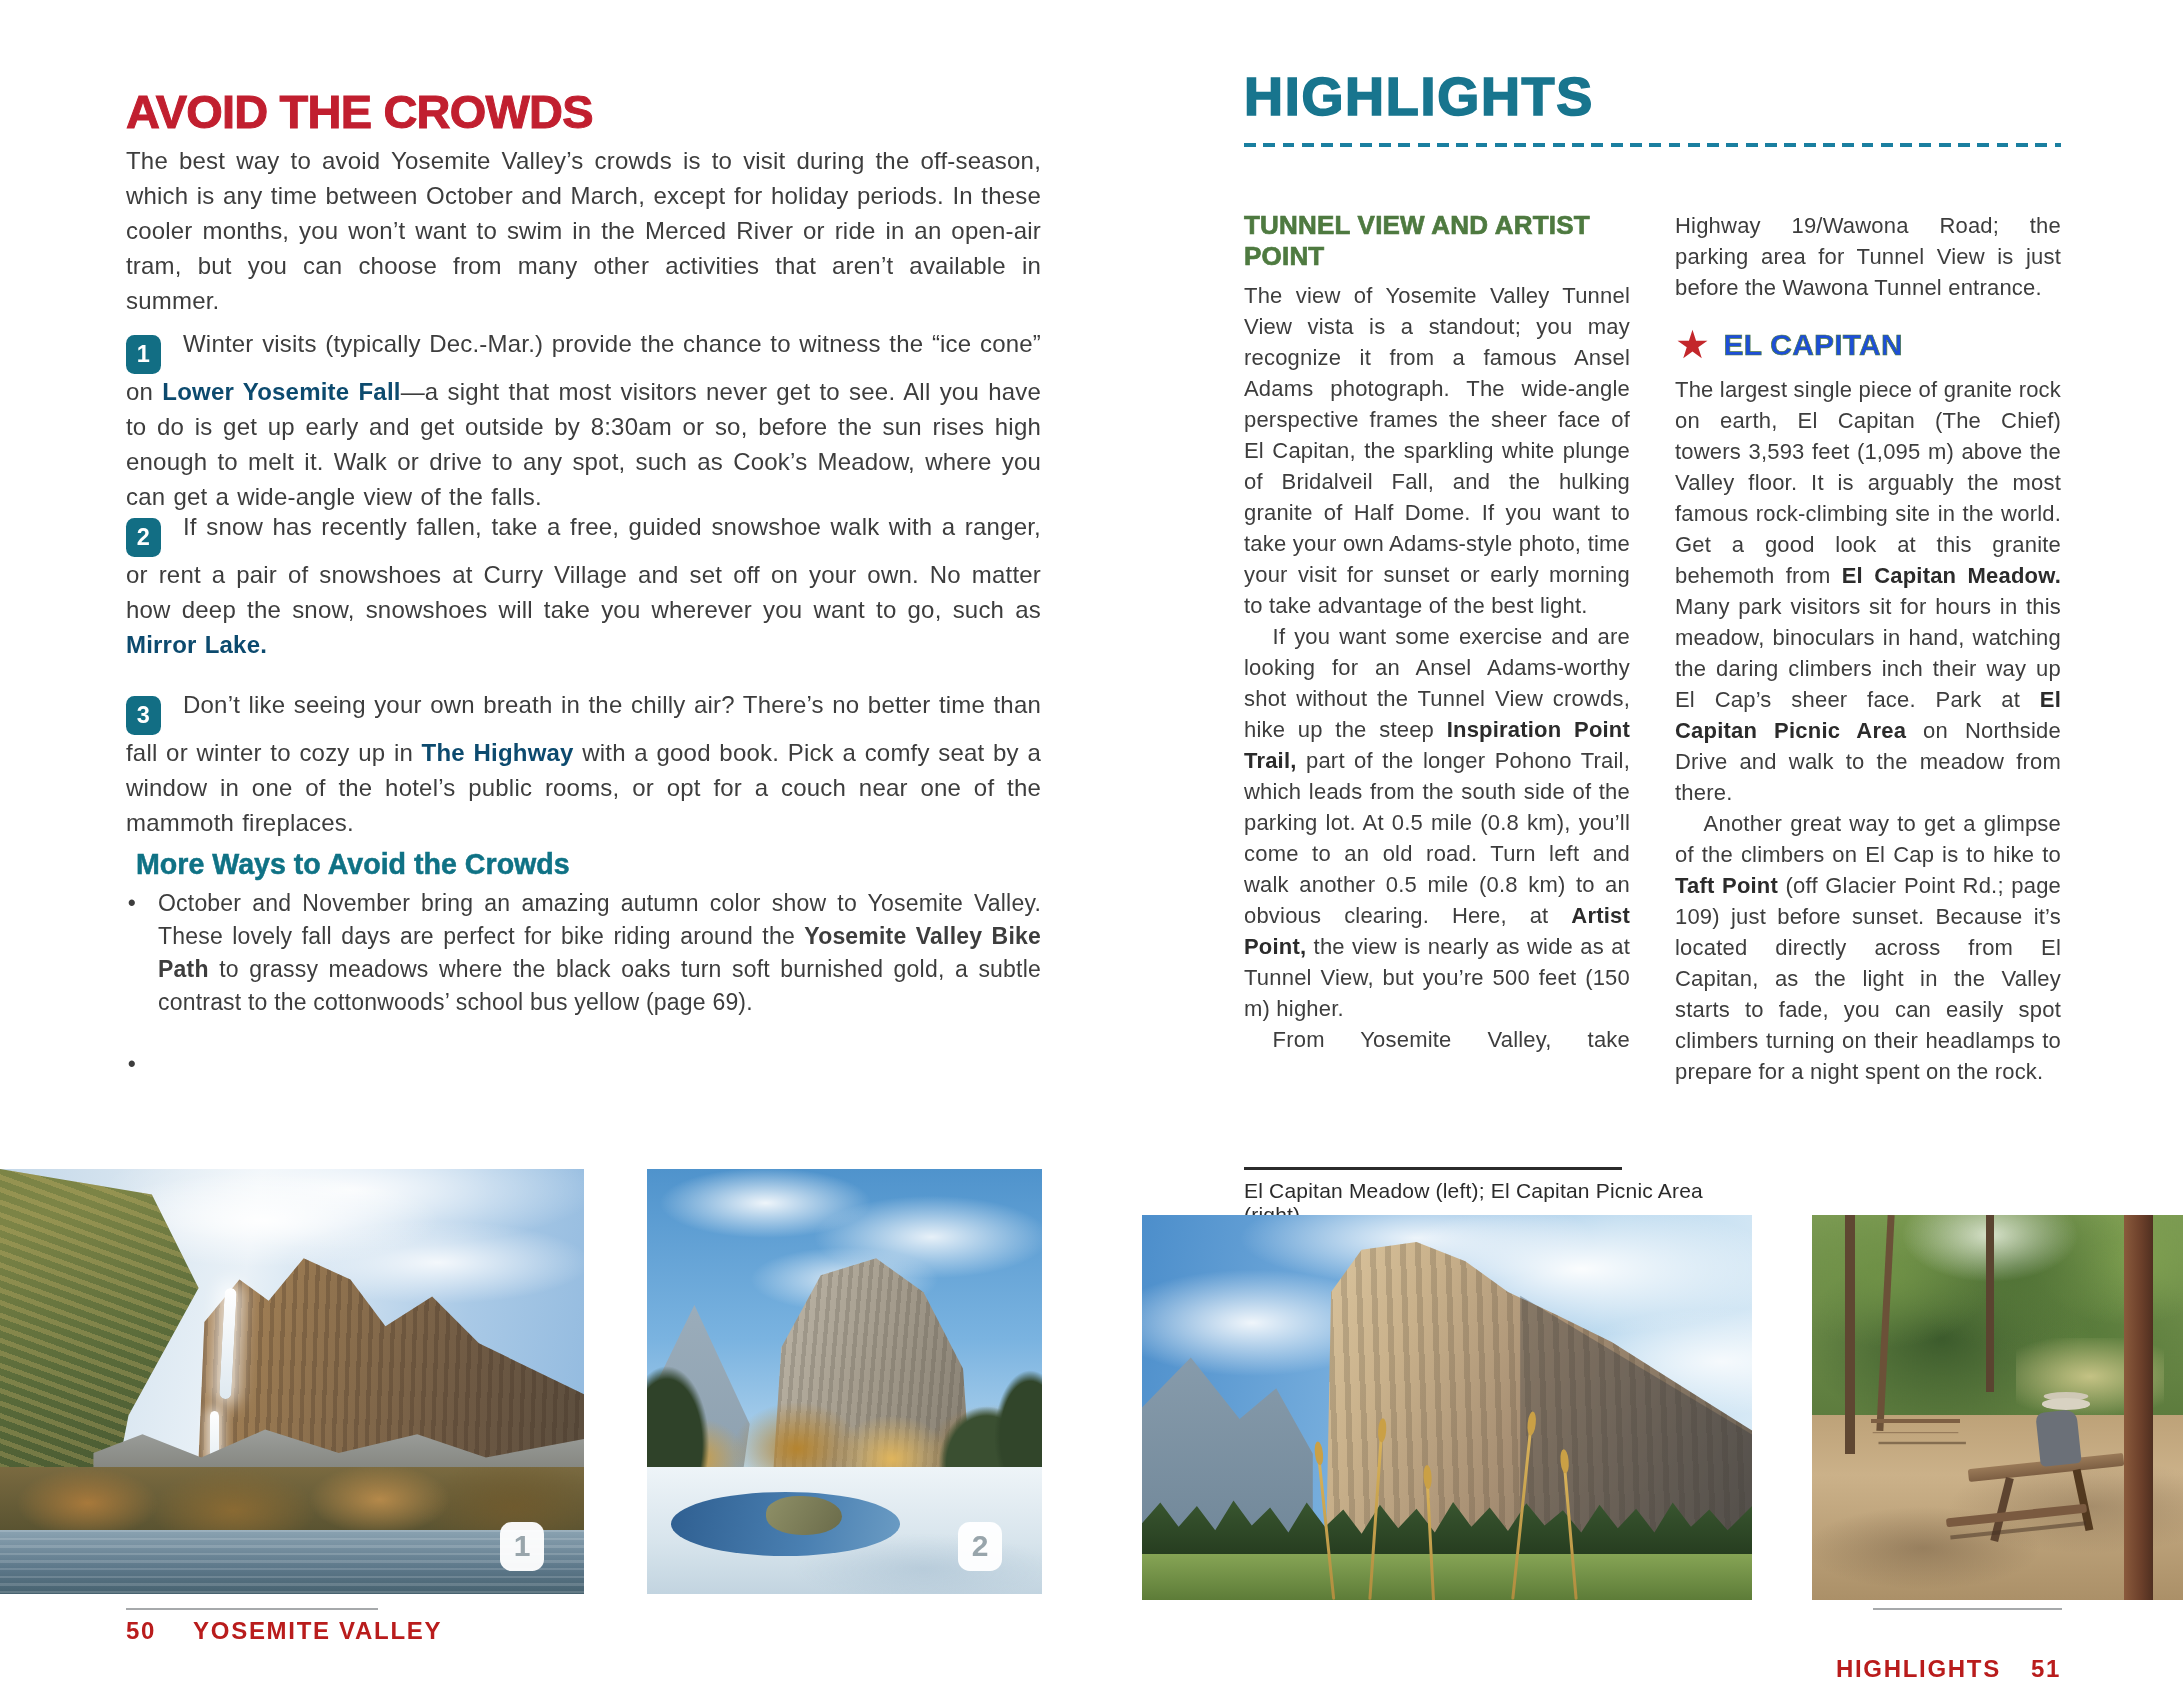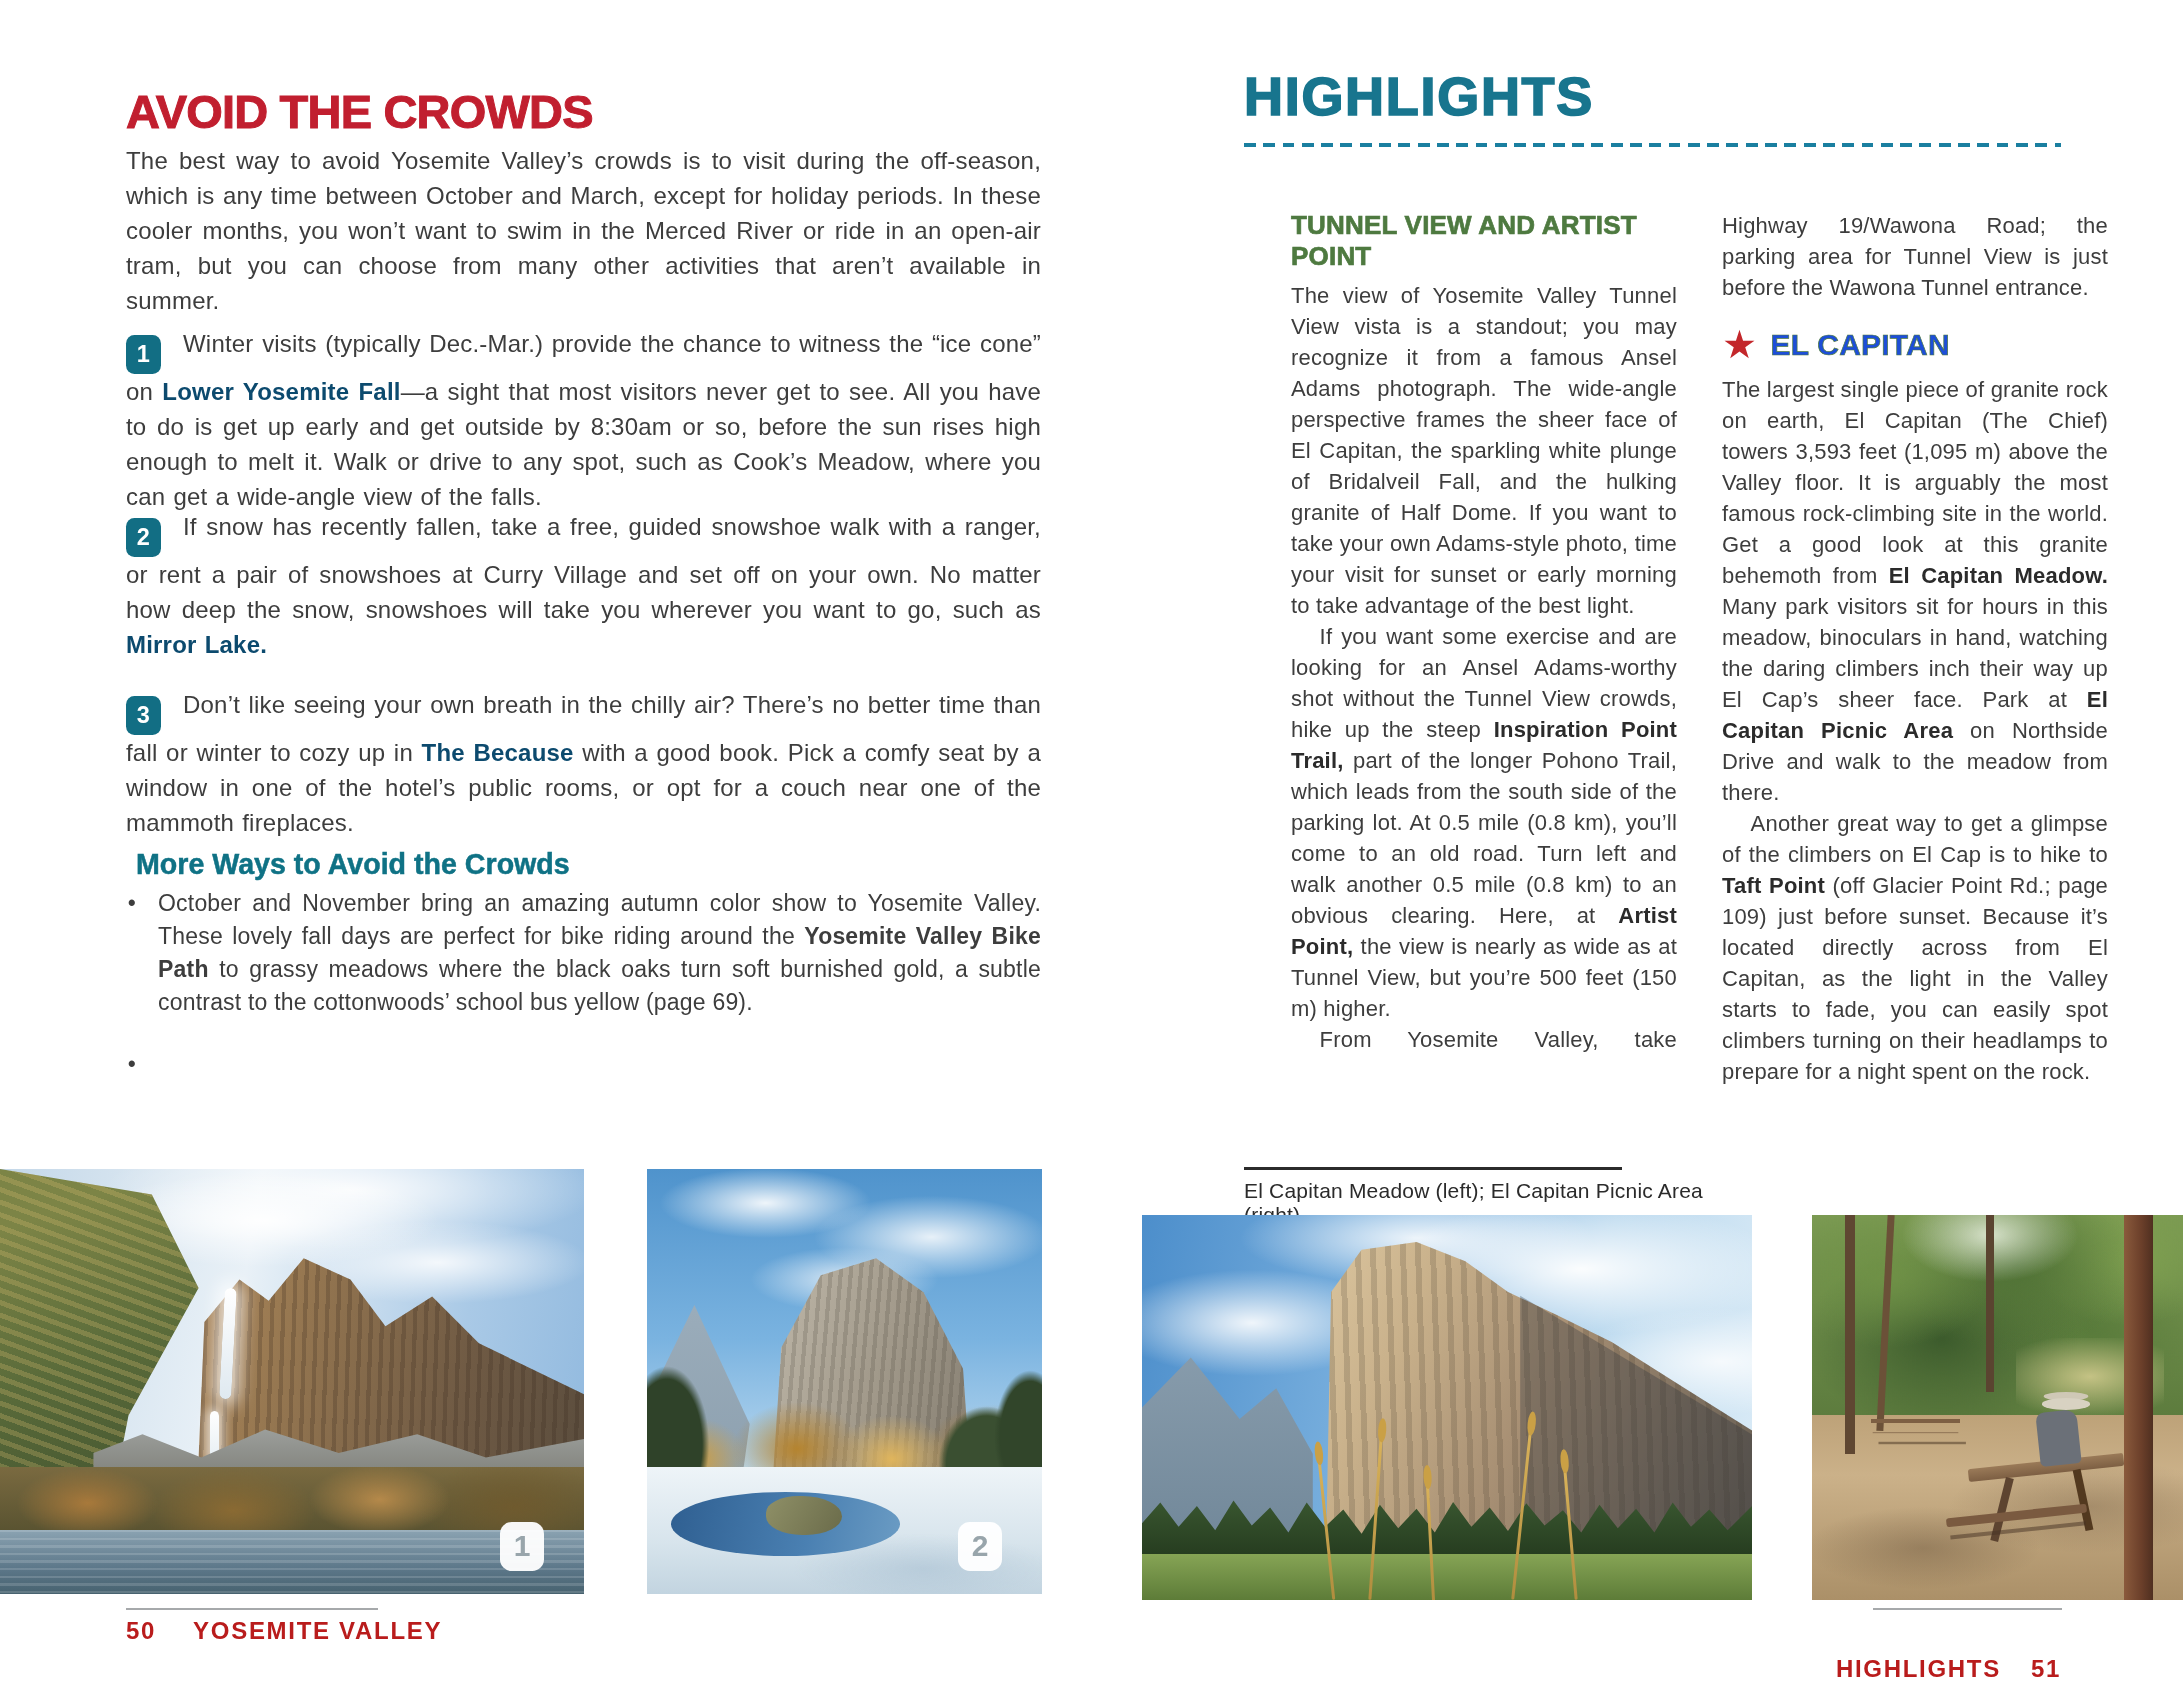--- a/index.html
+++ b/index.html
@@ -13,21 +13,21 @@
   .body-text b{color:#0c4a6e;}
   .num-badge{display:inline-flex;align-items:center;justify-content:center;width:35px;height:39px;border-radius:8.4px;background:#126e84;color:#ffffff;font-size:23.5px;font-weight:bold;margin-right:22px;vertical-align:-10px;}
   .lp-subhead{font-size:28.6px;font-weight:bold;color:#0f7285;-webkit-text-stroke:0.5px #0f7285;margin:10px;}
   .bullet-list{font-size:23px;line-height:33px;color:#3d3d3d;text-align:justify;letter-spacing:0.2px;}
   .bullet-item{position:relative;padding-left:32px;margin:0 0 28.6px 0;}
   .bullet-dot{position:absolute;left:1.7px;top:0;color:#3d3d3d;}
 
   
   .rp-title{font-size:54px;font-weight:bold;color:#18758e;letter-spacing:1.7px;-webkit-text-stroke:1.7px #18758e;margin:0;}
   .dashed-rule{height:4.2px;background:repeating-linear-gradient(90deg,#1a7fa0 0 11.8px,rgba(0,0,0,0) 11.8px 19.3px);}
-  .col{font-size:22px;line-height:31px;color:#3d3d3d;text-align:justify;letter-spacing:0.2px;margin-left:47px;}
+  .col{font-size:22px;line-height:31px;color:#3d3d3d;text-align:justify;letter-spacing:0.2px;}
   .col p{margin:0;}
   .col b{color:#2b2b2b;}
   .sec-head{font-size:26px;line-height:31px;font-weight:bold;color:#4e7a40;-webkit-text-stroke:0.7px #4e7a40;margin:0 0 8.4px 0;text-align:left;}
   .elcap-head{display:flex;align-items:center;gap:13.4px;margin:22px 0 10px 0;text-align:left;}
   .elcap-head .head-label{font-size:30px;font-weight:bold;color:#1d4ed8;-webkit-text-stroke:0.7px #4e7a40;}
   .star-icon{color:#c3272b;font-size:39px;line-height:1;}
   .indent{text-indent:28.6px;}
   .stretch-last{text-align-last:justify;}
 
   .caption-rule{height:2.5px;background:#2b2b2b;}
@@ -152,21 +152,21 @@
 
     <div class="abs body-text" style="left:126px;top:326px;width:915px;">
       <span class="num-badge">1</span><span>Winter visits (typically Dec.-Mar.) provide the chance to witness the “ice cone” on <b>Lower Yosemite Fall</b>—a sight that most visitors never get to see. All you have to do is get up early and get outside by 8:30am or so, before the sun rises high enough to melt it. Walk or drive to any spot, such as Cook’s Meadow, where you can get a wide-angle view of the falls.</span>
     </div>
 
     <div class="abs body-text" style="left:126px;top:509px;width:915px;">
       <span class="num-badge">2</span><span>If snow has recently fallen, take a free, guided snowshoe walk with a ranger, or rent a pair of snowshoes at Curry Village and set off on your own. No matter how deep the snow, snowshoes will take you wherever you want to go, such as <b>Mirror Lake.</b></span>
     </div>
 
     <div class="abs body-text" style="left:126px;top:687px;width:915px;">
-      <span class="num-badge">3</span><span>Don’t like seeing your own breath in the chilly air? There’s no better time than fall or winter to cozy up in <b>The Because</b> with a good book. Pick a comfy seat by a window in one of the hotel’s public rooms, or opt for a couch near one of the mammoth fireplaces.</span>
+      <span class="num-badge">3</span><span>Don’t like seeing your own breath in the chilly air? There’s no better time than fall or winter to cozy up in <b>The Highway</b> with a good book. Pick a comfy seat by a window in one of the hotel’s public rooms, or opt for a couch near one of the mammoth fireplaces.</span>
     </div>
 
     <h2 class="abs lp-subhead" style="left:126px;top:838px;">More Ways to Avoid the Crowds</h2>
 
     <div class="abs bullet-list" style="left:126px;top:887px;width:915px;">
       <div class="bullet-item">
         <span class="bullet-dot">•</span>
         <span>October and November bring an amazing autumn color show to Yosemite Valley. These lovely fall days are perfect for bike riding around the <b>Yosemite Valley Bike Path</b> to grassy meadows where the black oaks turn soft burnished gold, a subtle contrast to the cottonwoods’ school bus yellow (page 69).</span>
       </div>
       <div class="bullet-item">

